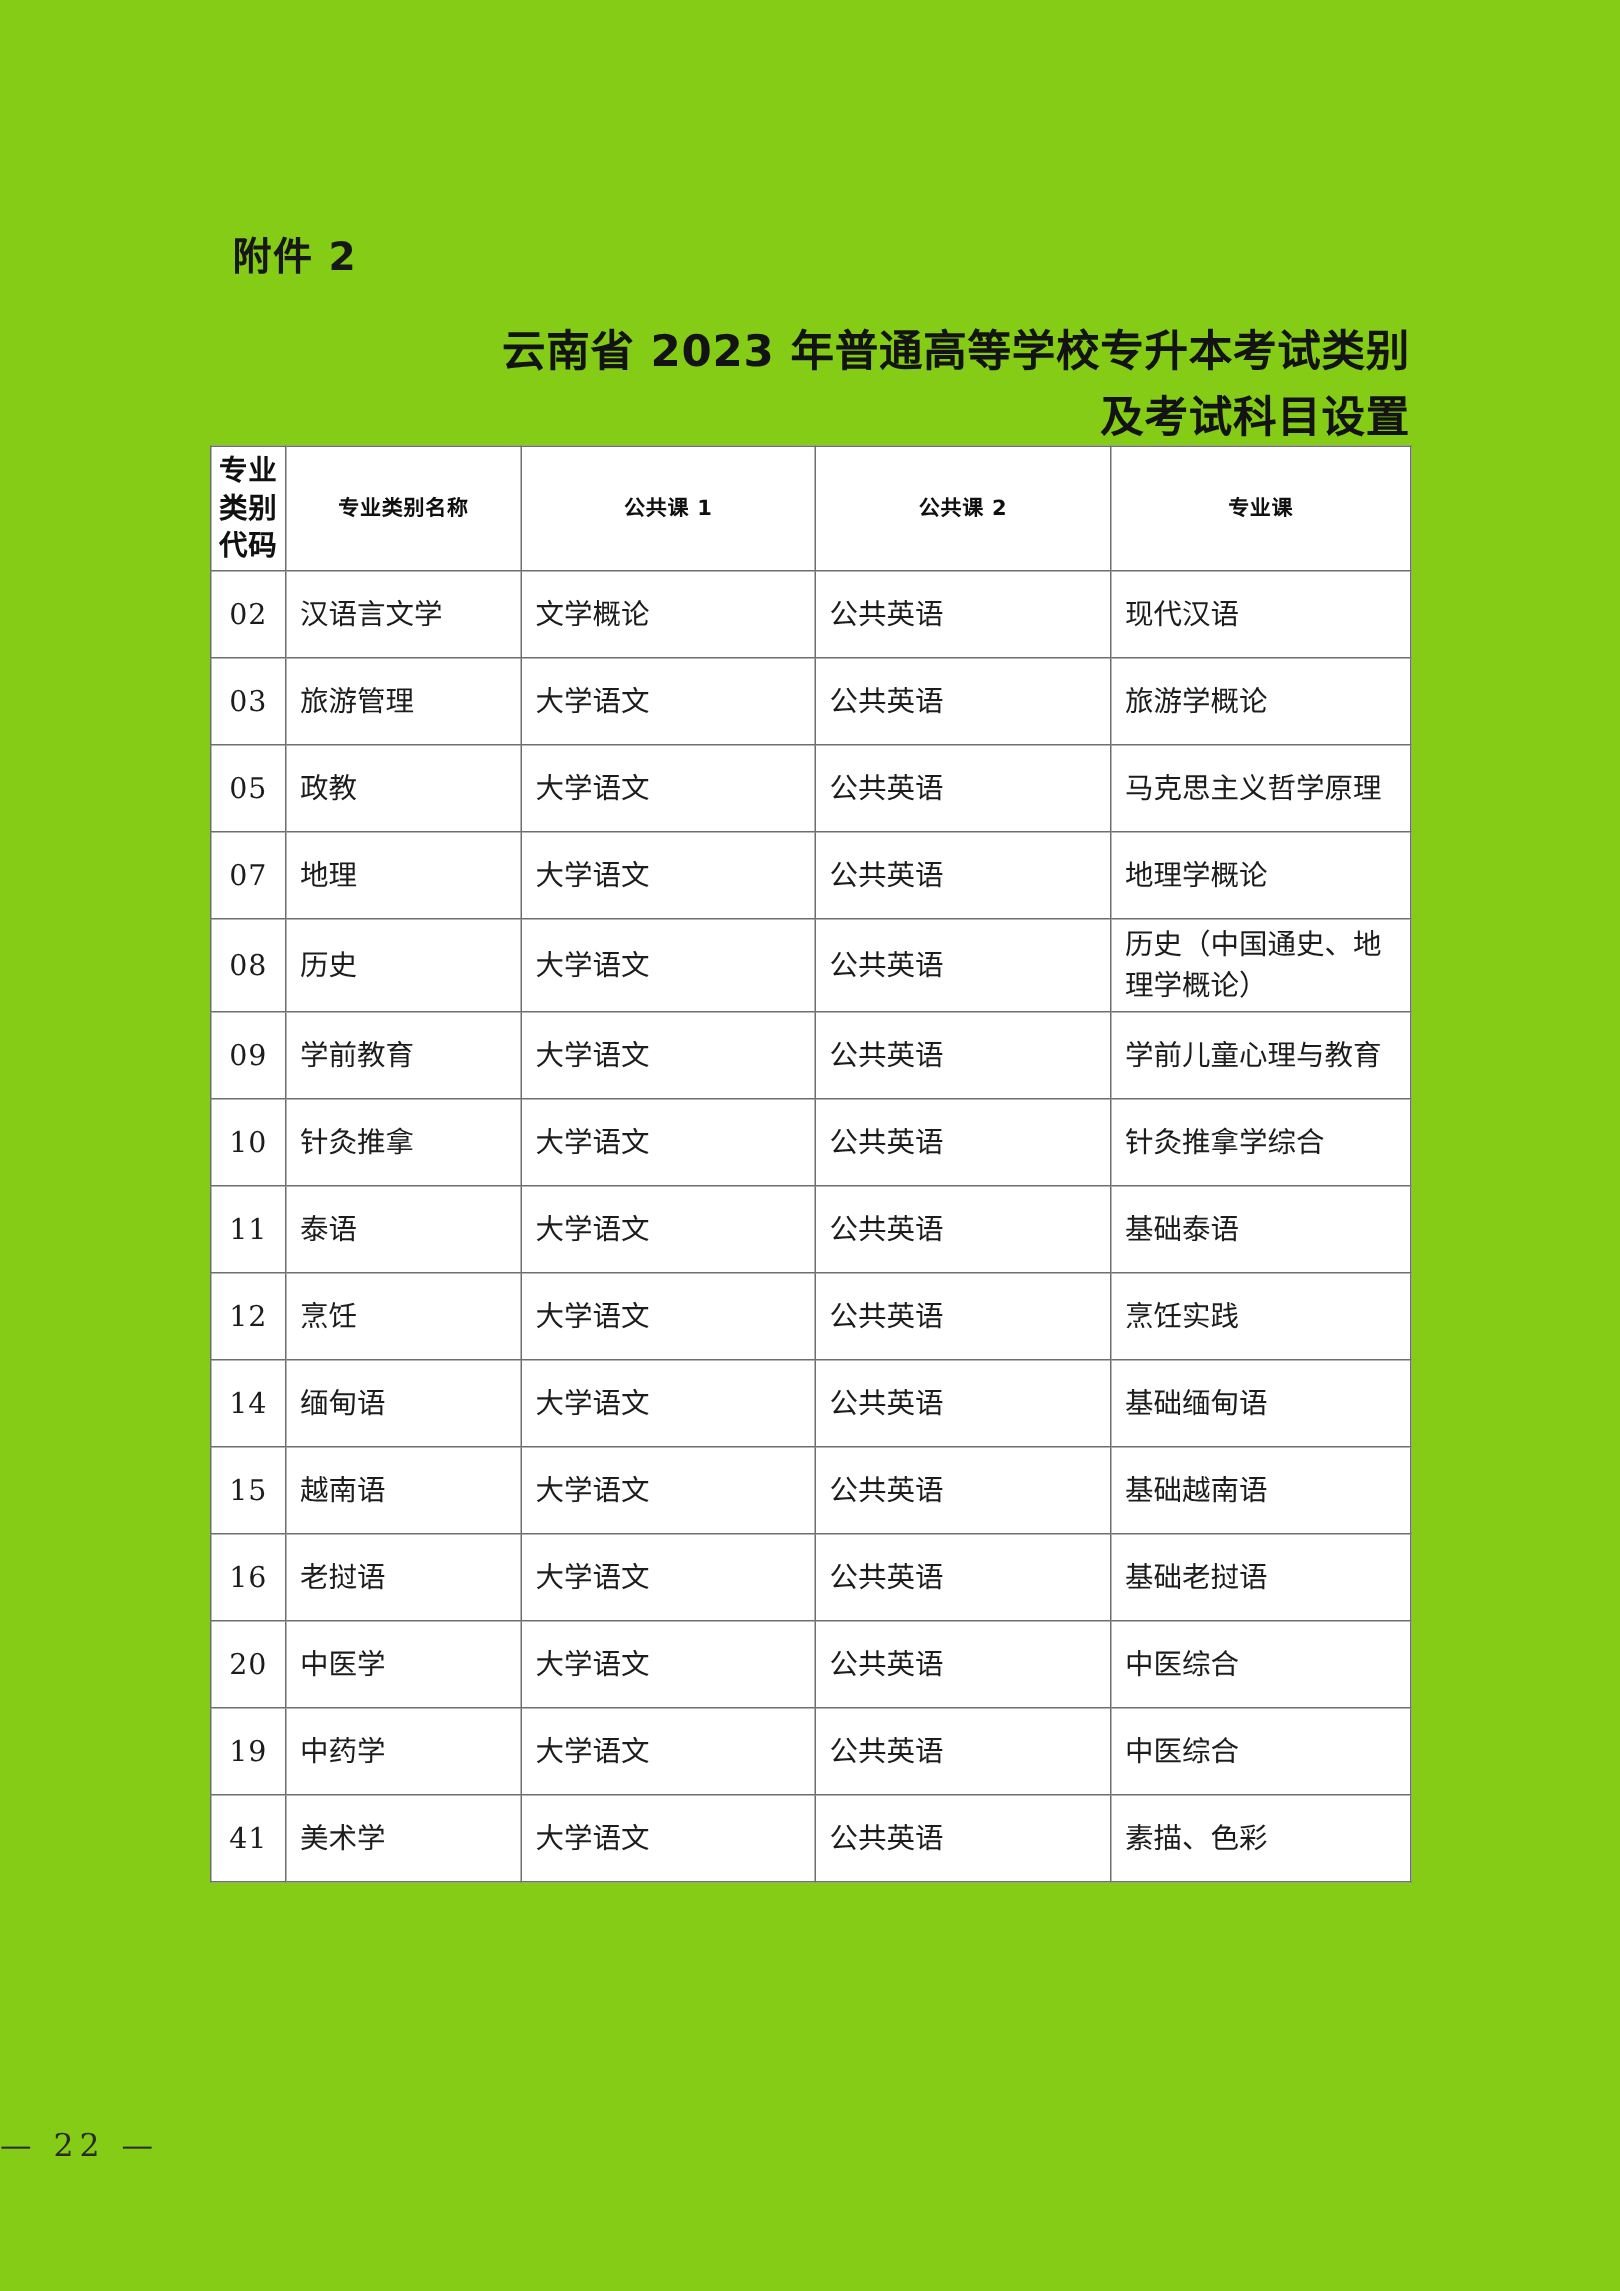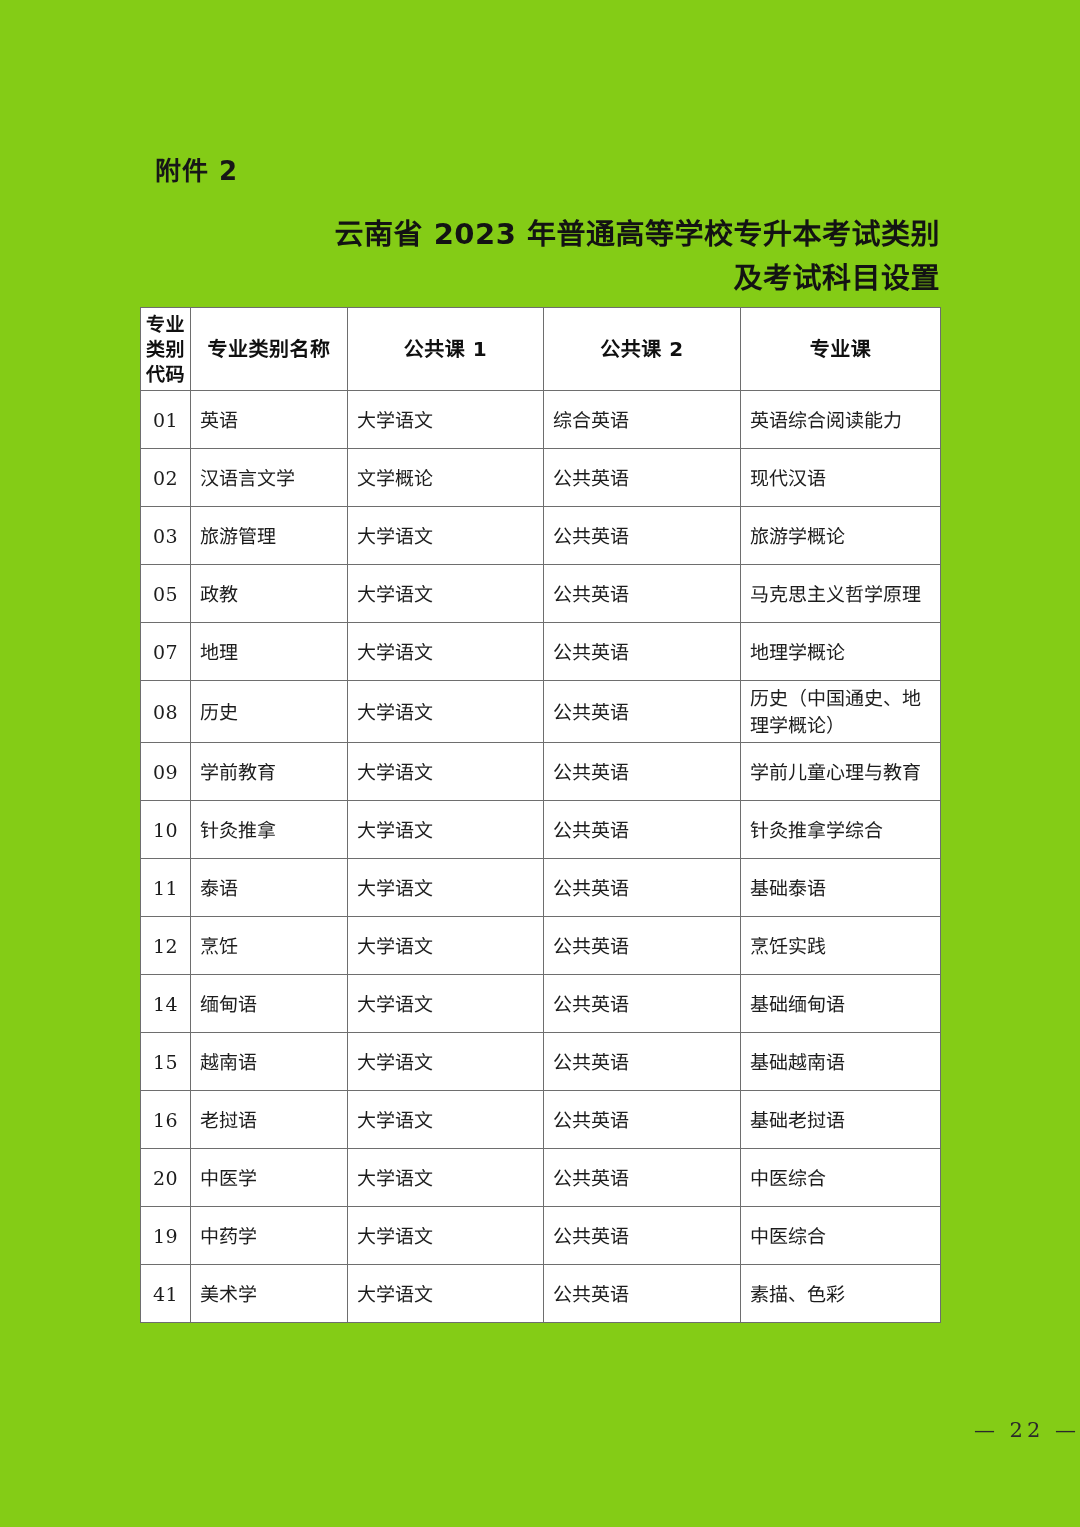--- a/index.html
+++ b/index.html
@@ -52,21 +52,21 @@
     line-height: 44px;
     letter-spacing: 0.5px;
     color: #131313;
   }
   .doc-title .line { display: block; white-space: nowrap; }
 
   
   .table-wrap {
     position: absolute;
     left: 140px;
-    top: 307px;
+    top: 297px;
     width: 800px;
   }
   table.subjects {
     width: 800px;
     border-collapse: collapse;
     table-layout: fixed;
     background: #ffffff;
   }
   table.subjects th,
   table.subjects td {
@@ -82,21 +82,21 @@
   col.c-code { width: 50px; }
   col.c-name { width: 157px; }
   col.c-pub1 { width: 196px; }
   col.c-pub2 { width: 197px; }
   col.c-major { width: 200px; }
 
   
   table.subjects thead th {
     font-family: "DejaVu Sans", "Liberation Sans", sans-serif;
     font-weight: 700;
-    font-size: 20px;
+    font-size: 14px;
     text-align: center;
     height: 82px;
     color: #101010;
     letter-spacing: 0.5px;
   }
   table.subjects thead th.code-head {
     font-size: 19px;
     line-height: 25px;
     padding: 0 2px;
   }
@@ -122,21 +122,21 @@
     padding-top: 2px;
     padding-bottom: 2px;
   }
 
   
   .page-footer {
     position: absolute;
     left: 0;
     top: 1418px;
     width: 1080px;
-    text-align: right;
+    text-align: left;
     font-family: "DejaVu Serif", "Liberation Serif", serif;
     font-size: 21px;
     letter-spacing: 4px;
     color: #2a2a2a;
   }
 </style>
 </head>
 <body>
 
 <div class="page">
@@ -165,27 +165,20 @@
             <span>代码</span>
           </th>
           <th>专业类别名称</th>
           <th>公共课 1</th>
           <th>公共课 2</th>
           <th>专业课</th>
         </tr>
       </thead>
       <tbody id="subjects-body">
           <tr>
-            <td class="code">01</td>
-            <td class="txt">英语</td>
-            <td class="txt">大学语文</td>
-            <td class="txt">综合英语</td>
-            <td class="txt">英语综合阅读能力</td>
-          </tr>
-          <tr>
             <td class="code">02</td>
             <td class="txt">汉语言文学</td>
             <td class="txt">文学概论</td>
             <td class="txt">公共英语</td>
             <td class="txt">现代汉语</td>
           </tr>
           <tr>
             <td class="code">03</td>
             <td class="txt">旅游管理</td>
             <td class="txt">大学语文</td>

